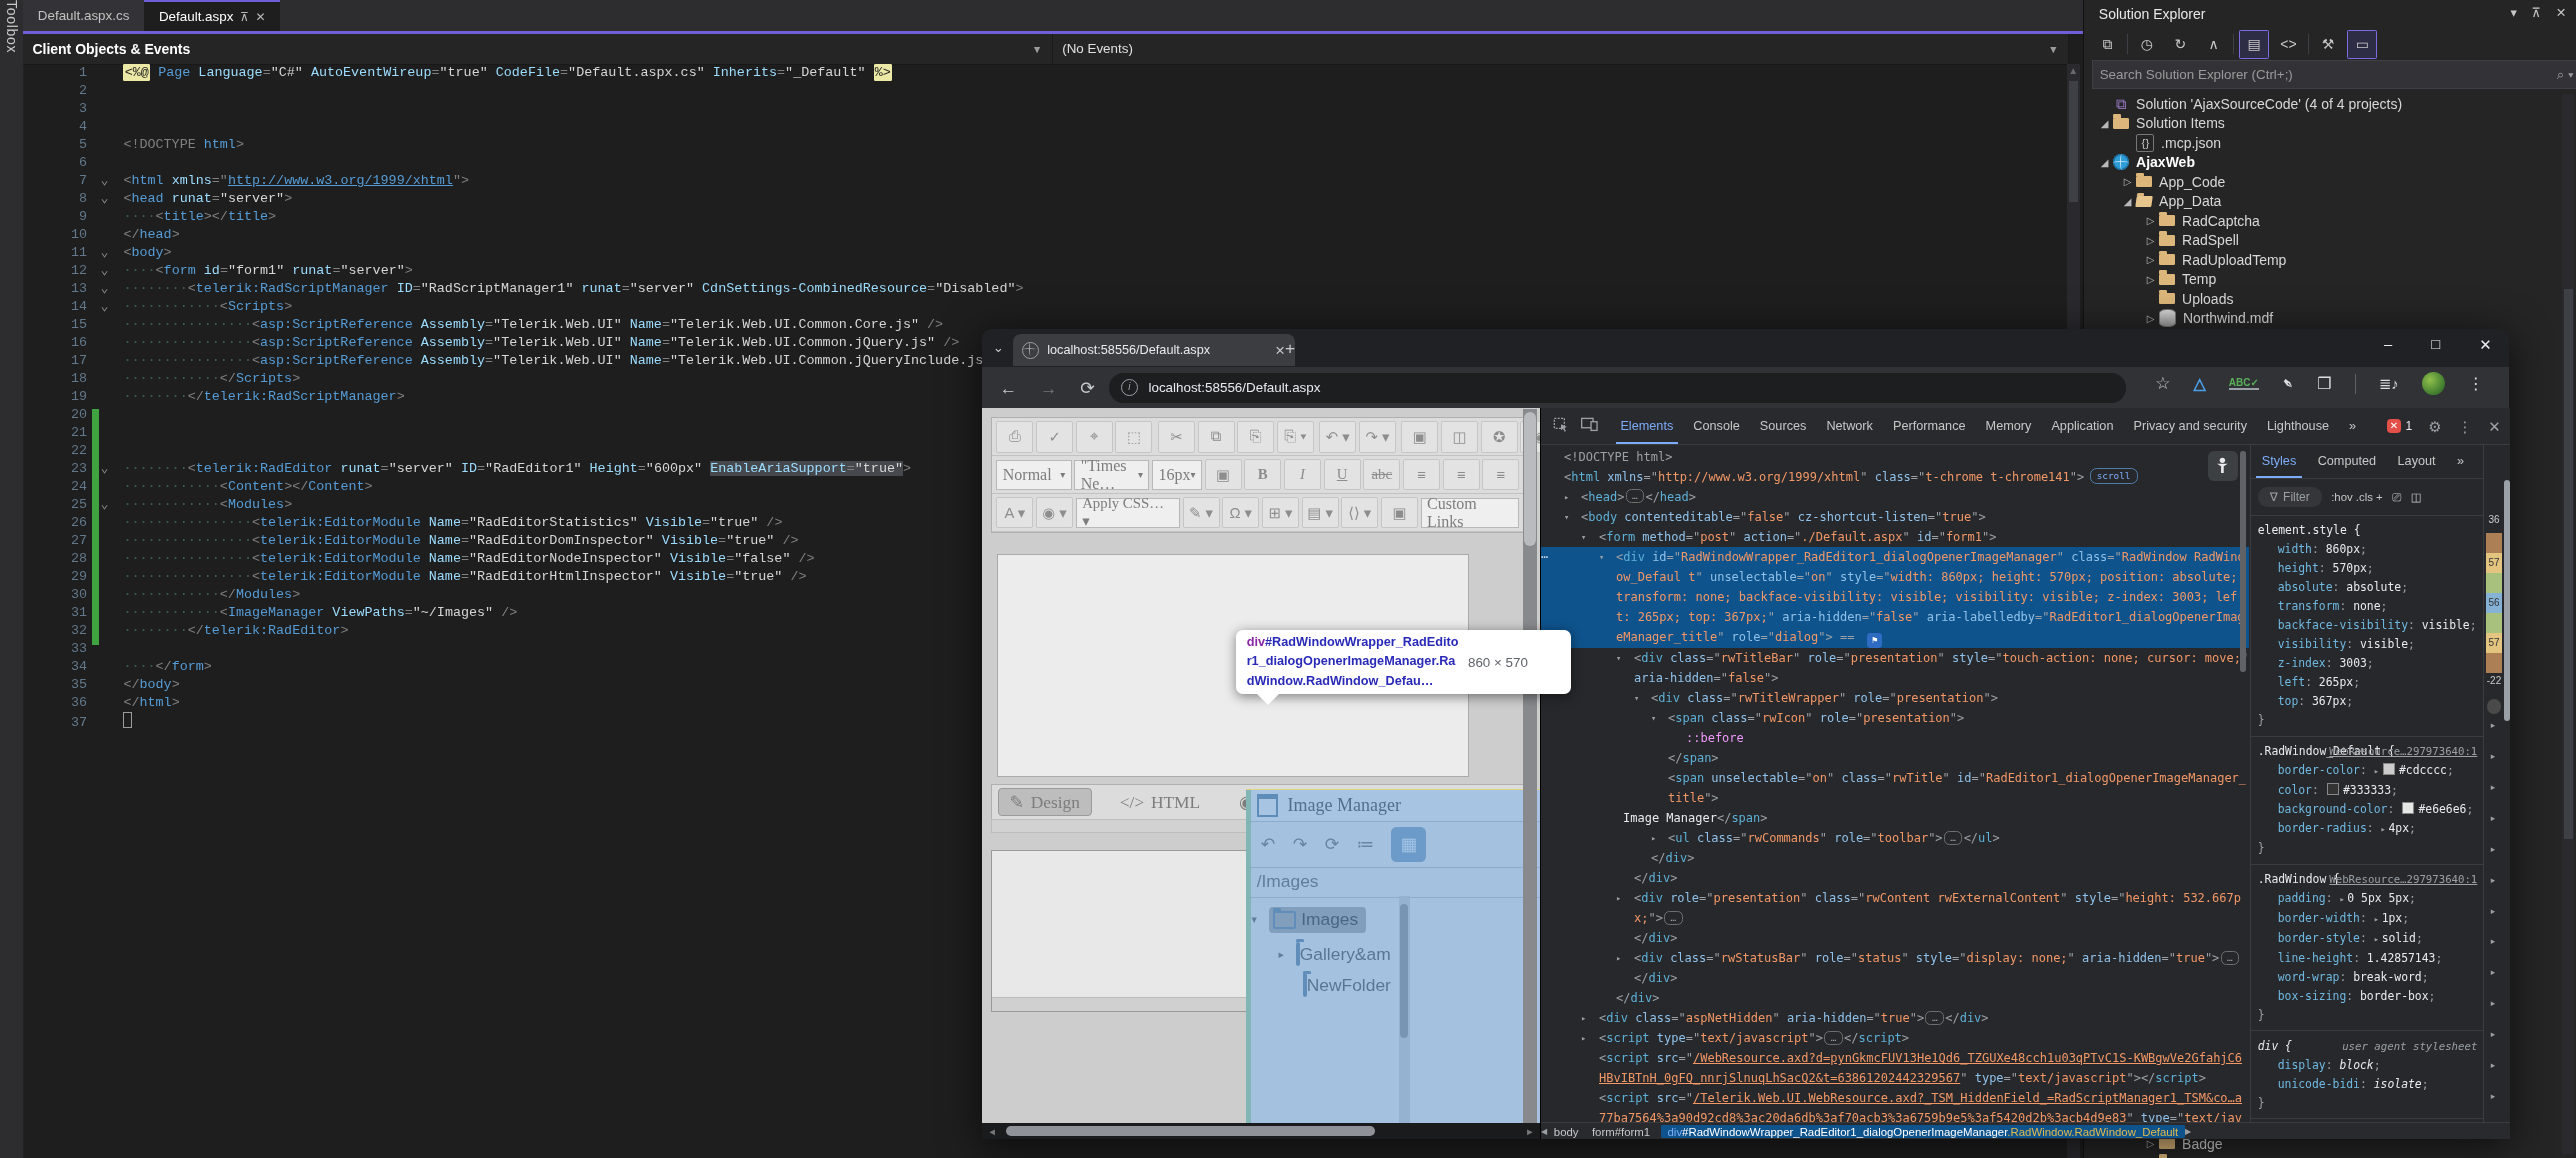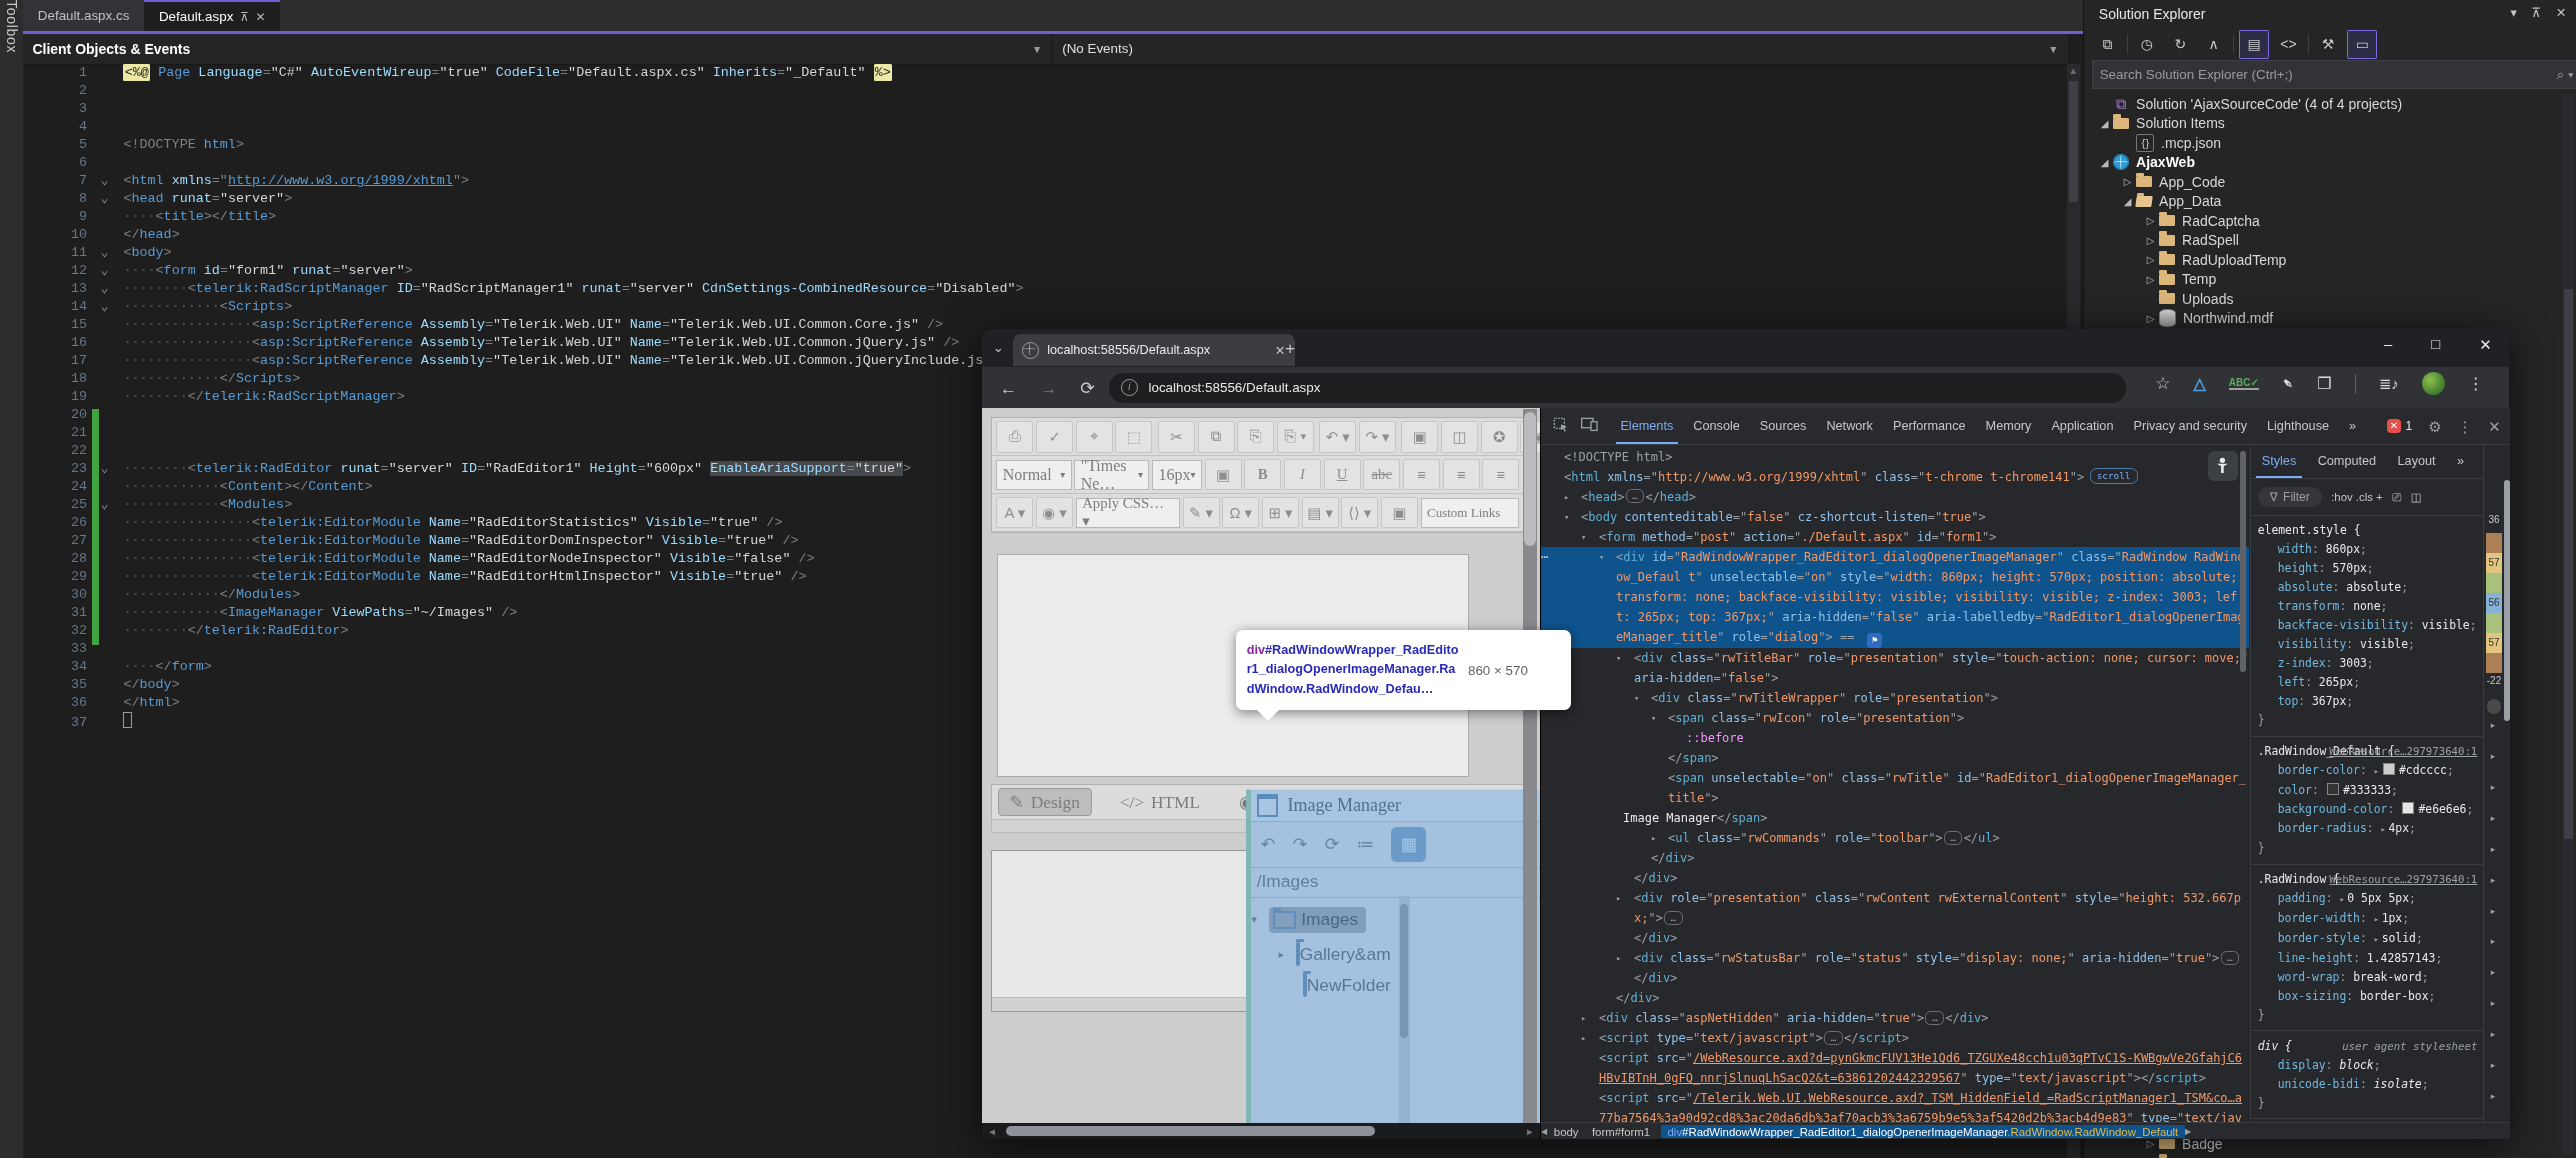--- a/index.html
+++ b/index.html
@@ -128,21 +128,21 @@
   .im-tile{position:absolute;width:87px;text-align:center;color:#444;font-size:16px;font-family:"Liberation Sans",sans-serif}
   .im-tile .lb{margin-top:6.7px;line-height:19px}
   .bigfold{width:43px;height:31px;border:3.4px solid #58779a;border-radius:4px;margin:0 auto;position:relative}
   .bigfold::before{content:"";position:absolute;top:-8px;left:-3.4px;width:14.8px;height:4.7px;background:#58779a;border-radius:2px 2px 0 0}
   .gif{width:39px;height:32px;background:#4f6dc8;position:relative;margin:0 auto}
   .gif .rb{position:absolute;left:2px;top:6px;width:20px;height:20px;background:linear-gradient(#e23b3b 0 4px,#e2903b 4px 8px,#e2d43b 8px 12px,#47b347 12px 16px,#3b66e2 16px 20px)}
   .gif .cat{position:absolute;right:2.7px;top:8px;width:16px;height:13.4px;background:#c9cdde;border-radius:3.4px;box-shadow:inset 0 0 0 2px #b3b8cf}
   .im-tint{position:absolute;left:264px;top:381px;width:294px;height:350px;background:rgba(106,160,215,.55);border-top:1.3px solid rgba(230,214,120,.9);pointer-events:none}
   .im-green{position:absolute;left:264px;top:381px;width:5.4px;height:350px;background:rgba(140,200,120,.8);pointer-events:none}
   
-  #tip{position:absolute;left:254px;top:301px;width:314px;height:80px;background:#fff;border-radius:6.7px;
+  #tip{position:absolute;left:254px;top:301px;width:314px;height:64px;background:#fff;border-radius:6.7px;
        box-shadow:0 2.7px 12px rgba(0,0,0,.45);display:flex;align-items:center;padding:0 10.7px;gap:9.4px;z-index:60}
   #tip::after{content:"";position:absolute;left:20px;bottom:-10.7px;border:12px solid transparent;border-top-color:#fff;border-bottom:0}
   #tip .sel{font-size:12.7px;font-weight:bold;color:#2a2ab8;line-height:19.5px;font-family:"Liberation Sans",sans-serif}
   #tip .sel .tg{color:#8b26a6}
   #tip .dim{color:#5f6368;font-size:13.4px;white-space:nowrap}
   
   #dt{position:absolute;left:558px;top:79px;width:969px;height:731px;background:#27282b;border-left:0.7px solid #000;overflow:hidden}
   .dt-top{position:absolute;left:0;top:0;width:100%;height:36px;background:#292a2d;border-bottom:0.7px solid #3b3c3f;display:flex;align-items:center}
   .dt-ic{color:#9aa0a6;font-size:14.8px;margin-left:12px}
   .dt-tabs{display:flex;margin-left:12px;height:100%;align-items:center}
@@ -454,21 +454,21 @@
           <div class="re-btn">
               <span>✎ ▾</span>
             </div>
           <span id="re-row3b" style="display:flex;gap:2.7px">
               <div class="re-btn">Ω ▾</div>
               <div class="re-btn">⊞ ▾</div>
               <div class="re-btn">▤ ▾</div>
               <div class="re-btn">⟨⟩ ▾</div>
               <div class="re-btn">▣</div>
             </span>
-          <div class="re-dd" style="width:114px;font-size:13px">
+          <div class="re-dd" style="width:114px;font-size:16px">
               <span>Custom Links</span>
             </div>
         </div>
       </div>
       <div class="re-content"></div>
       <div class="re-modebar">
         <div class="re-mode active">
           <span>✎</span>
           <span>Design</span>
         </div>

